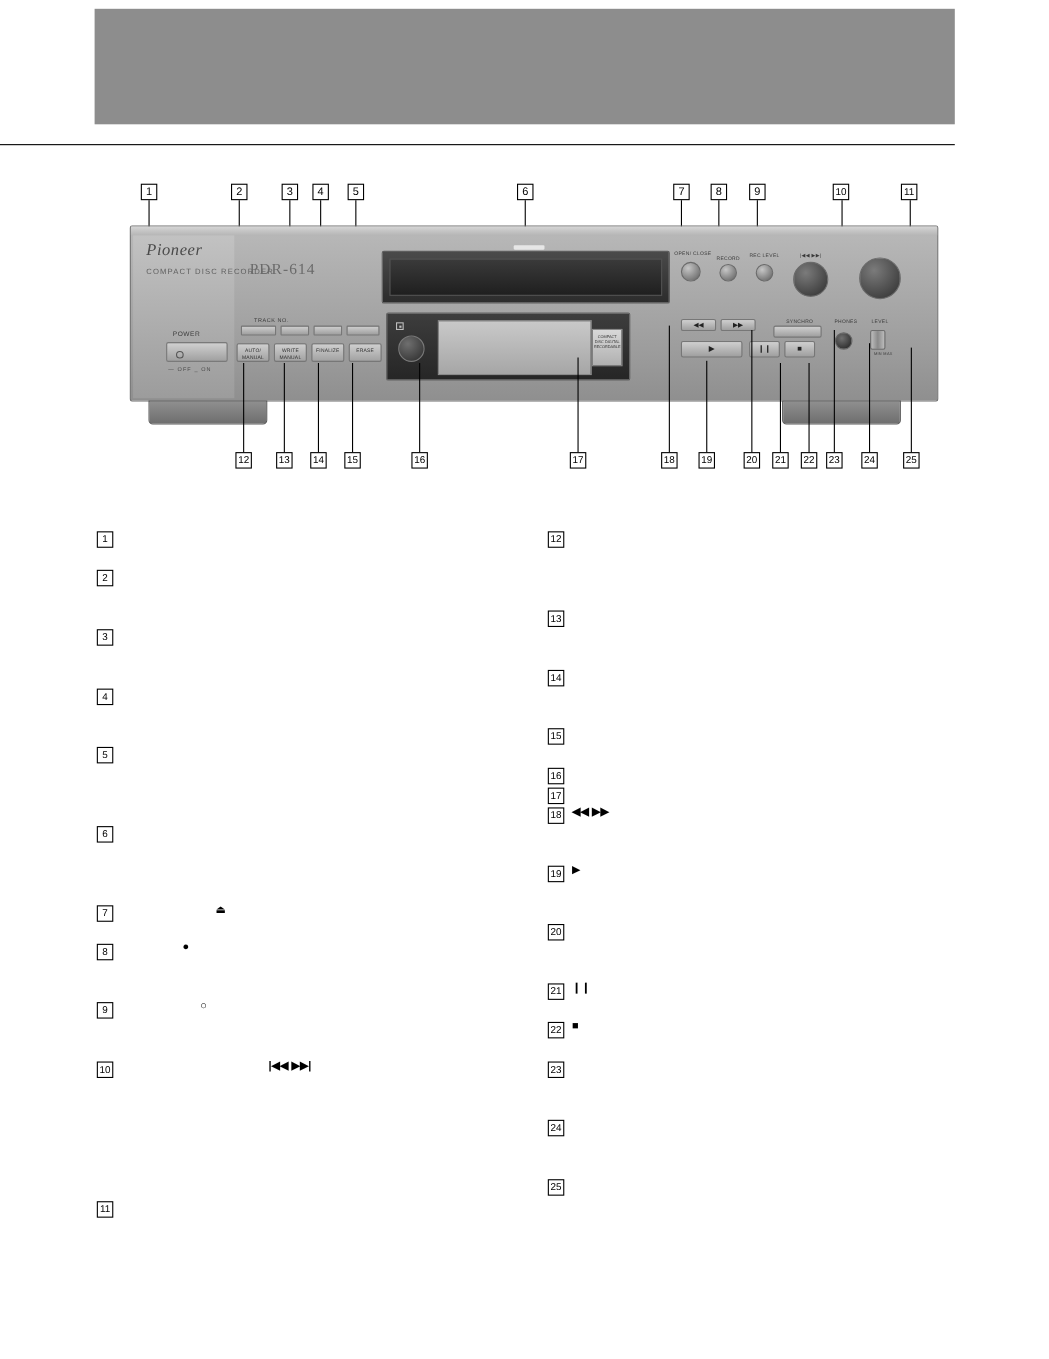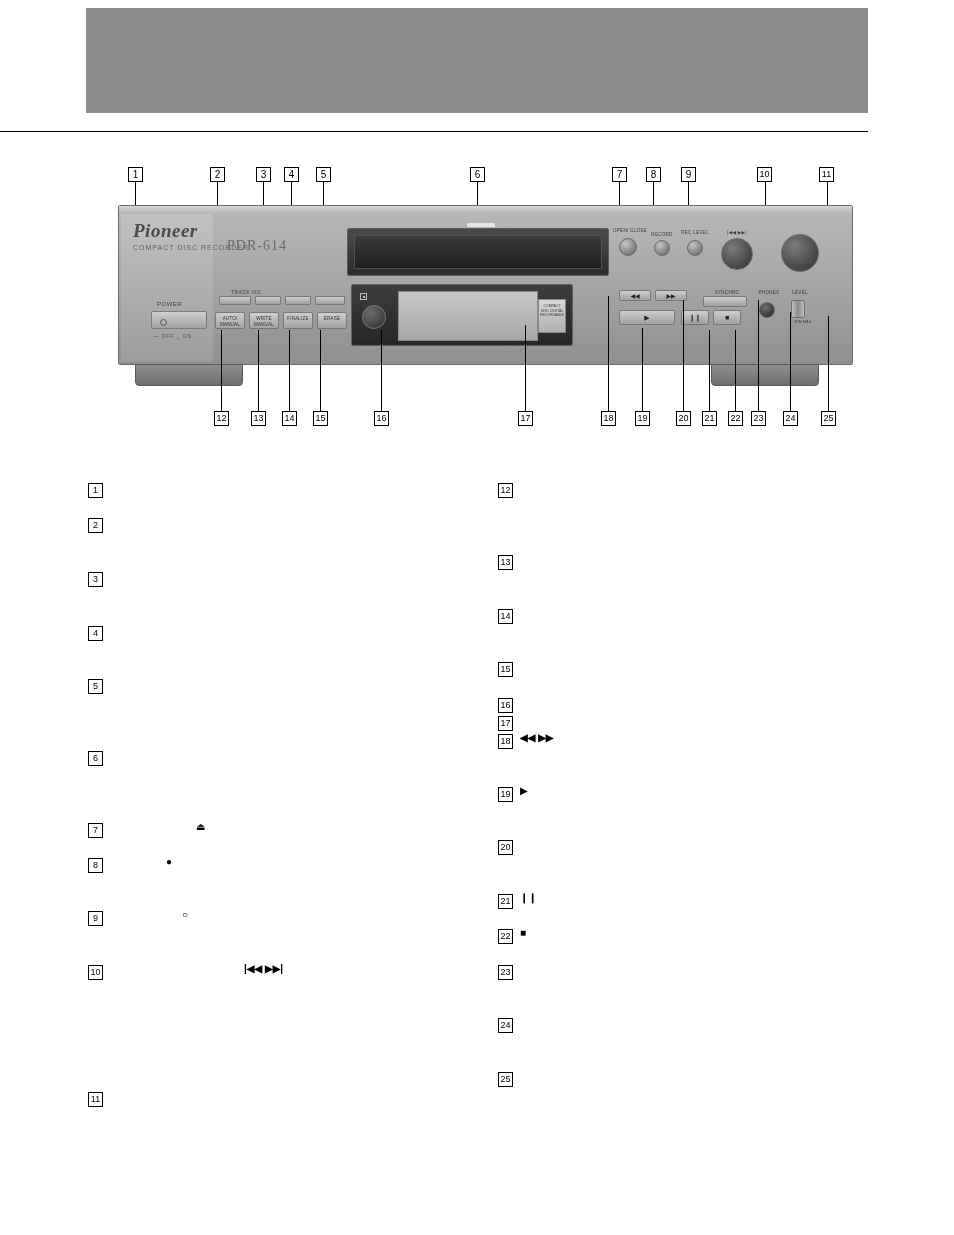--- a/index.html
+++ b/index.html
@@ -71,23 +71,23 @@
   }
   .unit-left-panel {
     position: absolute;
     left: 2px; top: 8px; width: 92px; bottom: 2px;
     background: linear-gradient(180deg,#c2c2c2,#9c9c9c);
   }
   .brand {
     position: absolute;
     left: 14px;
     top: 14px;
-    font-size: 19px;
+    font-size: 15px;
     font-style: italic;
-    font-weight: bold;
+    font-weight: normal;
     color: #4a4a4a;
     letter-spacing: 0.5px;
     font-family: "Liberation Serif", serif;
   }
   .model-line {
     position: absolute;
     left: 14px;
     top: 38px;
     font-size: 7px;
     color: #5e5e5e;

